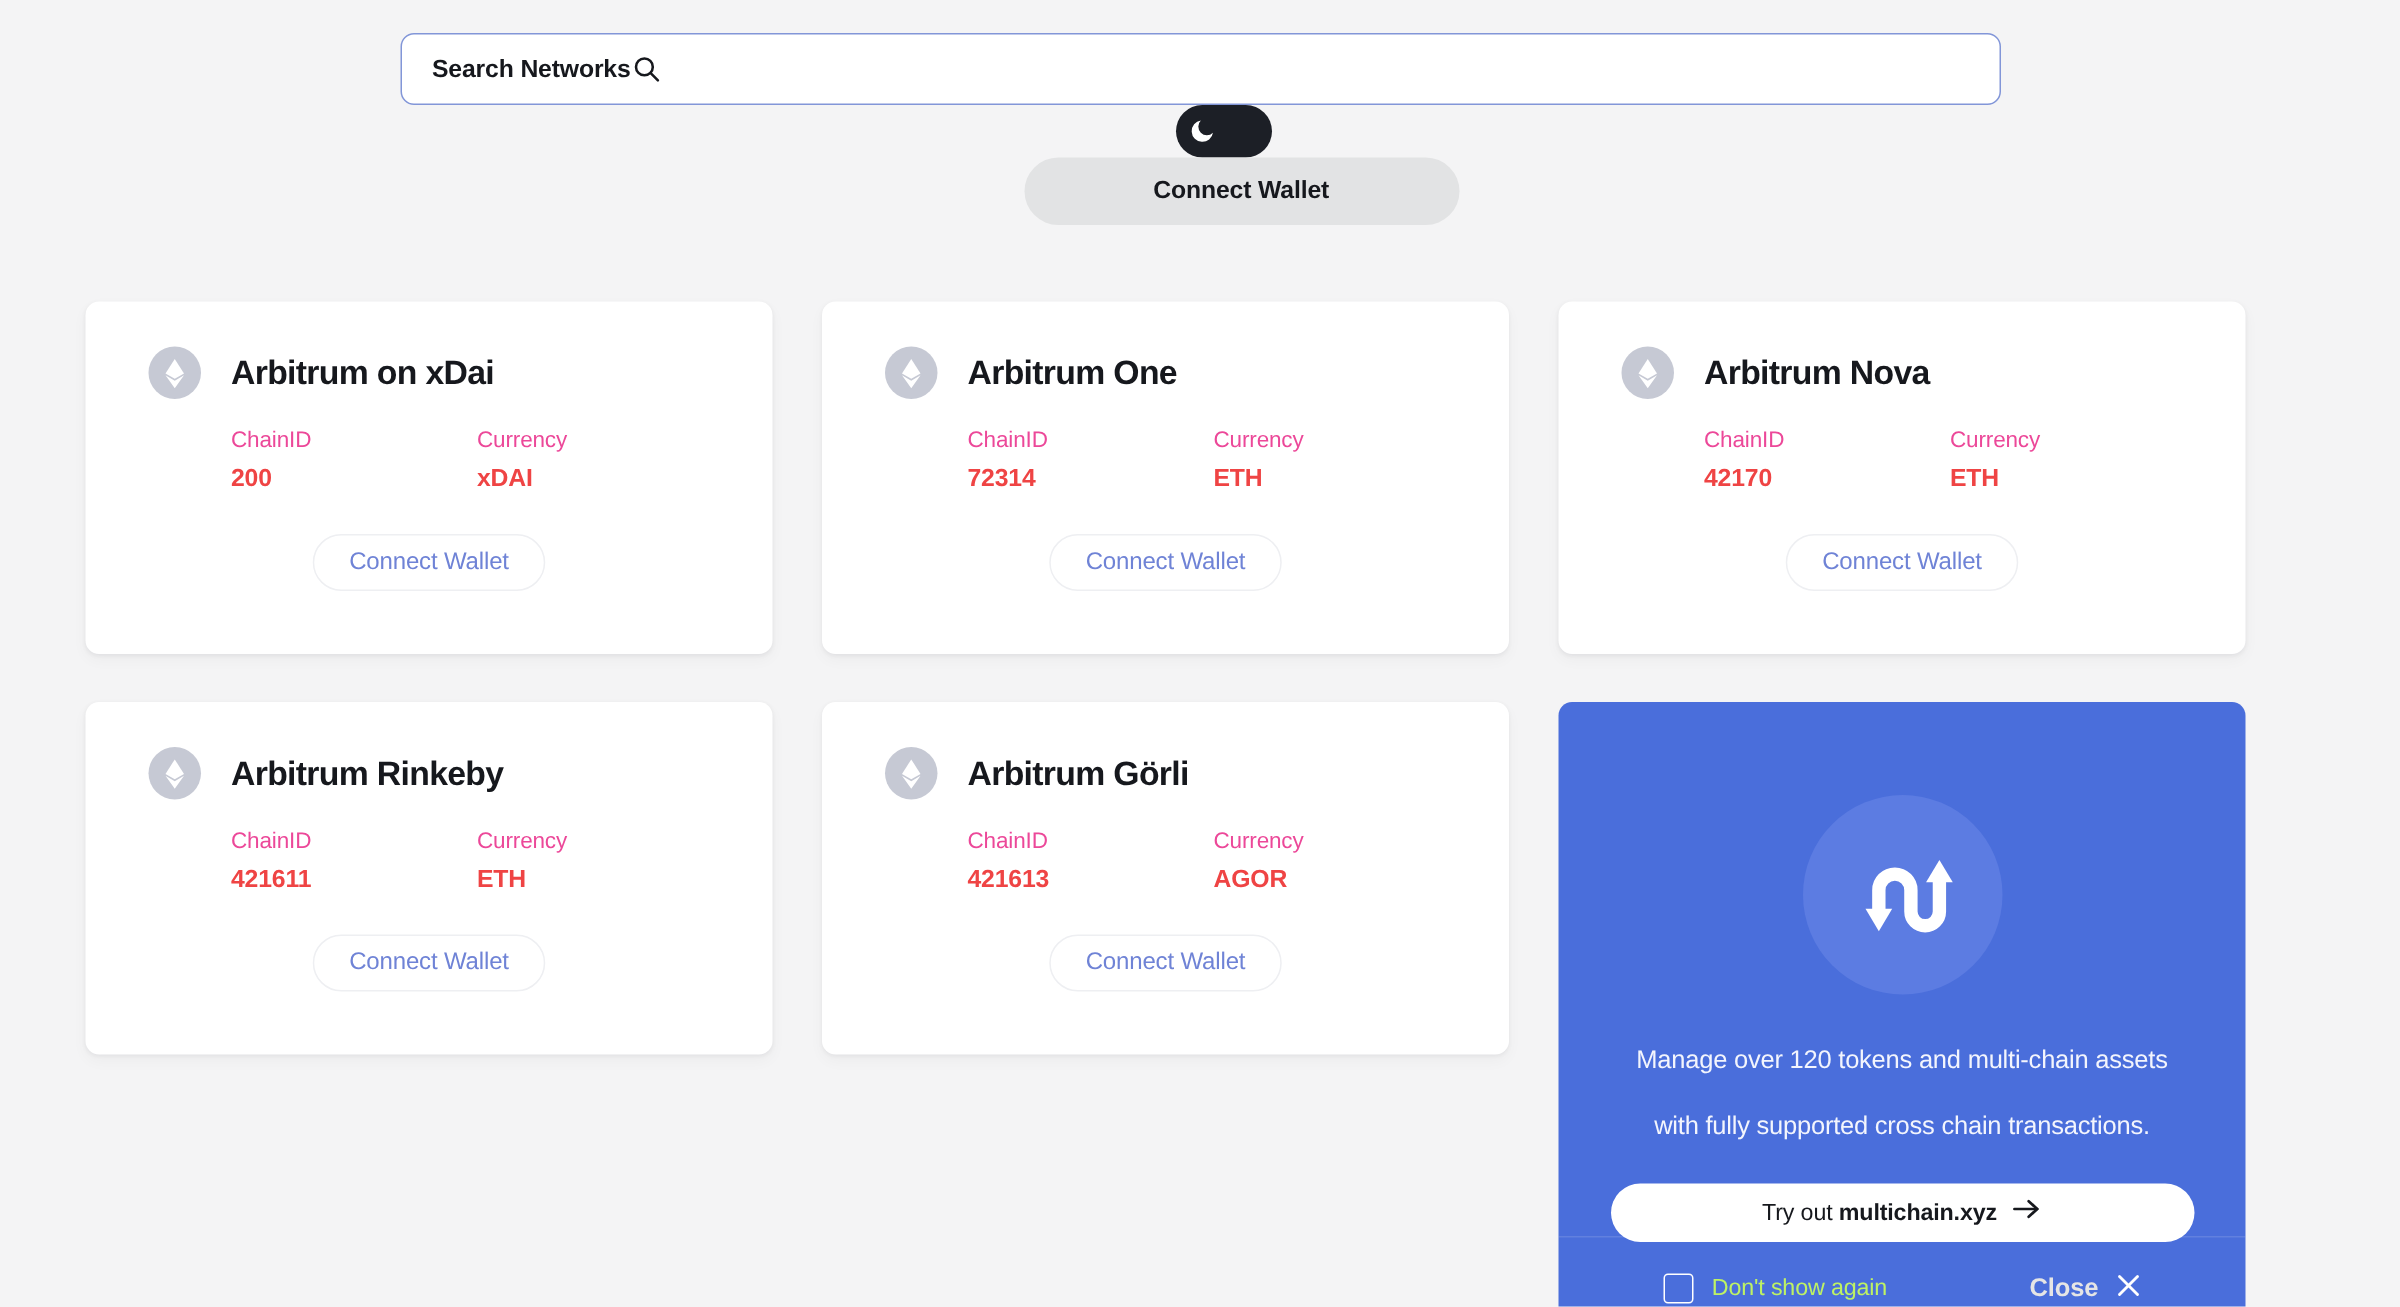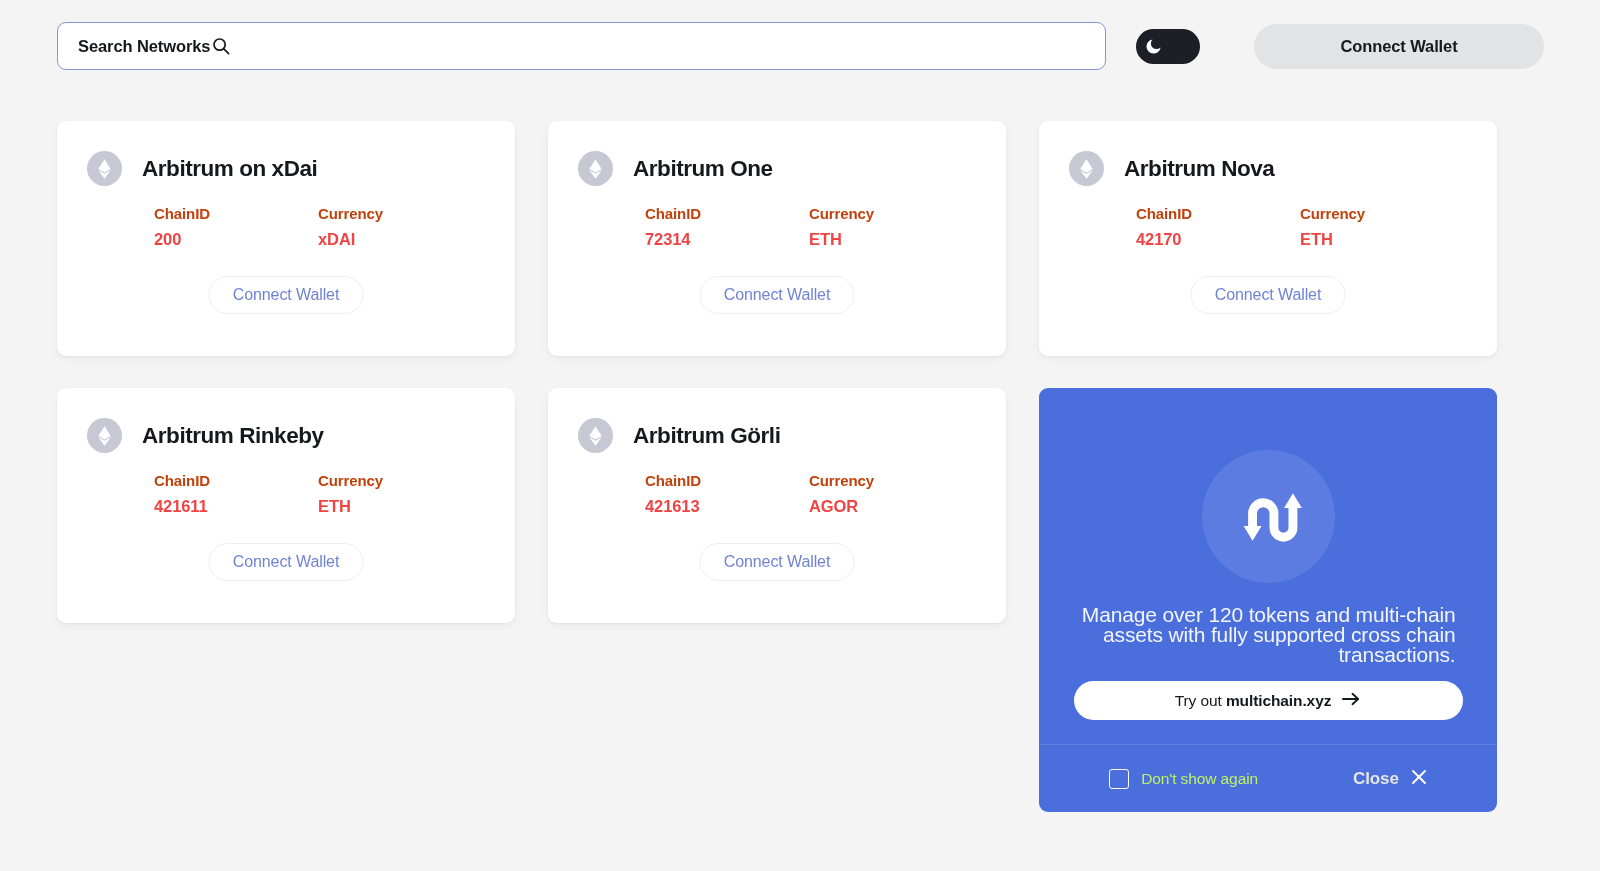--- a/index.html
+++ b/index.html
@@ -16,20 +16,21 @@
     font-family: "Liberation Sans", sans-serif;
     -webkit-font-smoothing: antialiased;
   }
 
   
   .topbar {
     display: flex;
     align-items: center;
     padding: 22px 56px 0 57px;
     gap: 0;
+    flex-direction: column;
   }
 
   .search-wrap {
     position: relative;
     width: 1067px;
     height: 48px;
     background: #ffffff;
     border: 1.6px solid #8296d8;
     border-radius: 9px;
     display: flex;
@@ -134,21 +135,21 @@
     border-radius: 9px;
     box-shadow: 0 1px 3px rgba(16,24,40,0.055), 0 4px 10px rgba(16,24,40,0.035);
     padding: 30px 0 0 0;
     height: 235px;
     position: relative;
   }
 
   .card-head {
     display: flex;
     align-items: center;
-    padding-left: 30px;
+    padding-left: 42px;
     gap: 20px;
   }
 
   .coin-icon {
     width: 35px;
     height: 35px;
     border-radius: 50%;
     background: #c6c9d4;
     display: flex;
     align-items: center;
@@ -167,22 +168,22 @@
   .card-stats {
     display: flex;
     padding-left: 97px;
     margin-top: 19px;
   }
 
   .stat { width: 164px; }
 
   .stat-label {
     font-size: 15px;
-    font-weight: 700;
-    color: #c2410c;
+    font-weight: 400;
+    color: #ec4899;
     letter-spacing: -0.1px;
     margin-bottom: 8px;
   }
 
   .stat-value {
     font-size: 16.5px;
     font-weight: 700;
     color: #ef4444;
     letter-spacing: -0.1px;
   }
@@ -226,23 +227,23 @@
     margin-top: 62px;
     display: flex;
     align-items: center;
     justify-content: center;
     flex: none;
   }
 
   .promo-text {
     margin-top: 22px;
     width: 375px;
-    text-align: right;
-    font-size: 21px;
-    line-height: 20px;
+    text-align: center;
+    font-size: 17px;
+    line-height: 44px;
     color: #f3f5fd;
     letter-spacing: -0.15px;
   }
 
   .promo-cta {
     margin-top: 16px;
     width: 389px;
     height: 39px;
     border-radius: 20px;
     background: #ffffff;

